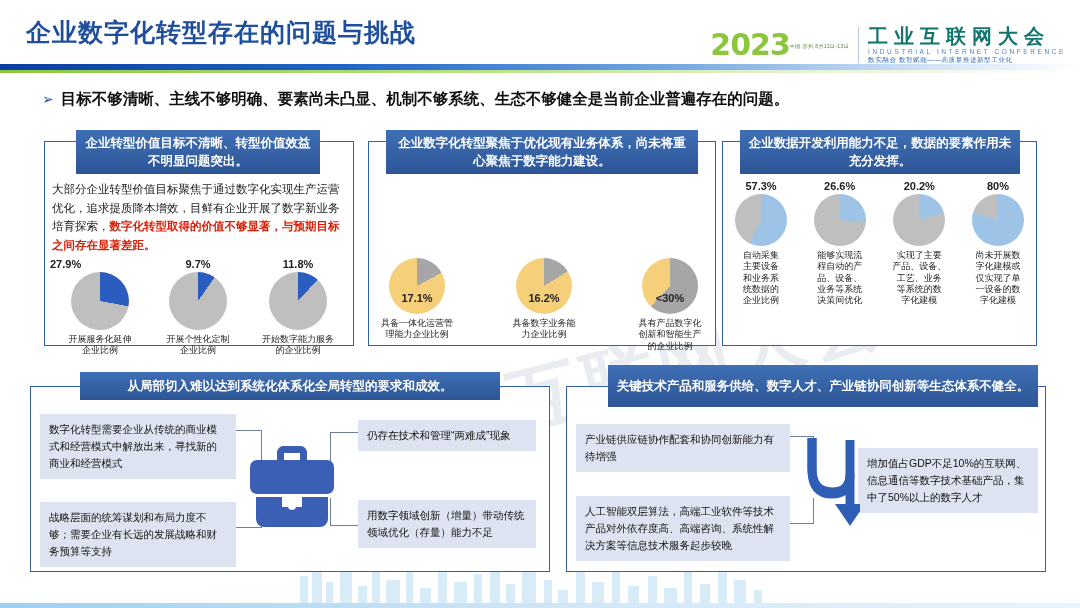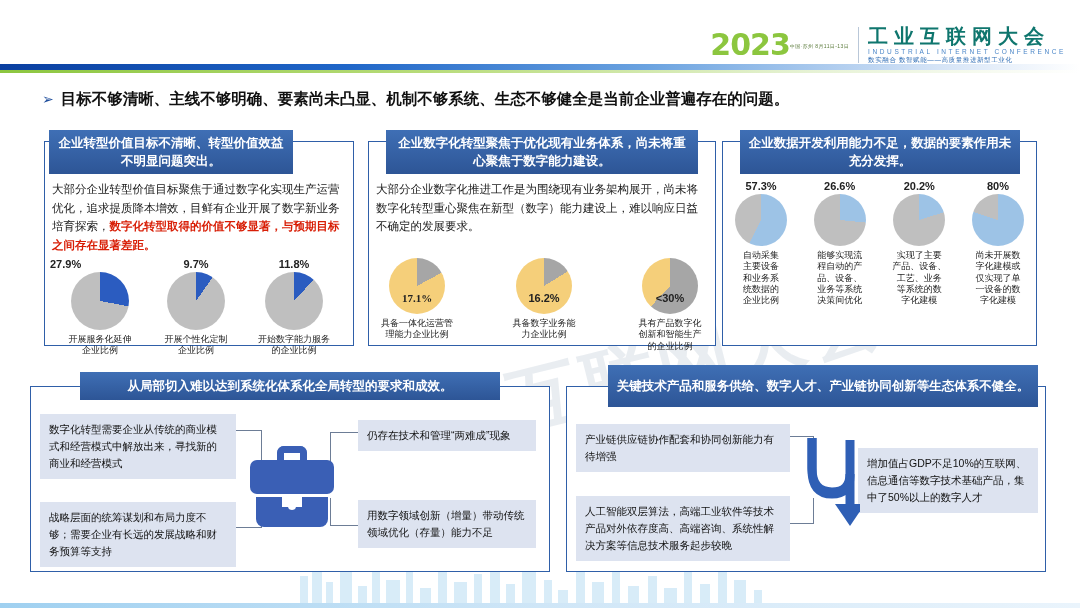--- a/index.html
+++ b/index.html
@@ -163,20 +163,21 @@
       <rect x="664" y="52" width="13" height="20"></rect>
         <rect x="684" y="36" width="8" height="36"></rect>
       <rect x="700" y="48" width="10" height="24"></rect>
         <rect x="718" y="30" width="9" height="42"></rect>
       <rect x="734" y="44" width="12" height="28"></rect>
         <rect x="754" y="54" width="8" height="18"></rect>
     </g>
   </svg>
 
   <div class="hdr-band">
+    <div class="hdr-title">企业数字化转型存在的问题与挑战</div>
     <div class="hdr-rule"></div>
     <div class="hdr-rule2"></div>
   </div>
 
   <div class="logo">
     <div class="logo-left">
       <div class="logo-year">2023</div>
       <div class="logo-date">中国·苏州  8月11日-13日</div>
     </div>
     <div class="logo-div"></div>
@@ -188,49 +189,48 @@
   </div>
 
   <div class="bullet z2">
     <span class="arrow">➢</span><span>目标不够清晰、主线不够明确、要素尚未凸显、机制不够系统、生态不够健全是当前企业普遍存在的问题。</span>
   </div>
 
   <div class="watermark">2023工业互联网大会</div>
 
   <div class="panel z2" style="left:44px; top:141px; width:310px; height:205px;">
   </div>
-  <div class="panel-hdr z2" style="left:49px; top:130px; width:244px; height:44px;">企业转型价值目标不清晰、转型价值效益不明显问题突出。</div>
+  <div class="panel-hdr z2" style="left:76px; top:130px; width:244px; height:44px;">企业转型价值目标不清晰、转型价值效益不明显问题突出。</div>
   <div class="panel-body z2" style="left:52px; top:180px; width:296px;">
     <span>大部分企业转型价值目标聚焦于通过数字化实现生产运营优化，追求提质降本增效，目鲜有企业开展了数字新业务培育探索，</span><span class="red">数字化转型取得的价值不够显著，与预期目标之间存在显著差距。</span>
   </div>
 
-  <div class="pie-row z2" style="left:52px; top:258px; width:296px; justify-content:flex-start;">
+  <div class="pie-row z2" style="left:52px; top:258px; width:296px; justify-content:space-between;">
     <div class="pie-cell" style="width:96px;">
       <div class="pie-val" style="align-self:flex-start;margin-left:-2px;">27.9%</div>
       <div class="pie" style="width:58px;height:58px;background:conic-gradient(#2b5cc0 0% 27.9%, #bfbfbf 27.9% 100%);"></div>
       <div class="pie-lbl">开展服务化延伸<br>企业比例</div>
     </div>
     <div class="pie-cell" style="width:96px;">
       <div class="pie-val">9.7%</div>
       <div class="pie" style="width:58px;height:58px;background:conic-gradient(#2b5cc0 0% 9.7%, #bfbfbf 9.7% 100%);"></div>
       <div class="pie-lbl">开展个性化定制<br>企业比例</div>
     </div>
     <div class="pie-cell" style="width:100px;">
       <div class="pie-val">11.8%</div>
       <div class="pie" style="width:58px;height:58px;background:conic-gradient(#2b5cc0 0% 11.8%, #bfbfbf 11.8% 100%);"></div>
       <div class="pie-lbl">开始数字能力服务<br>的企业比例</div>
     </div>
   </div>
 
   <div class="panel z2" style="left:368px; top:141px; width:348px; height:205px;"></div>
   <div class="panel-hdr z2" style="left:386px; top:130px; width:312px; height:44px;">企业数字化转型聚焦于优化现有业务体系，尚未将重心聚焦于数字能力建设。</div>
-  <div class="panel-body z2" style="left:376px; top:180px; width:332px;">大部分企业数字化推进工作是为围绕现有业务架构展开，尚未将数字化转型重心聚焦在新型（数字）能力建设上，难以响应日益不确定的发展要求。</div>
 
   <div class="pie-row z2" style="left:374px; top:258px; width:338px; justify-content:space-between;">
-    <div class="pie-cell" style="width:86px;position:relative;font-family:Liberation Serif, serif;">
+    <div class="pie-cell" style="width:86px;position:relative;">
       <div class="pie" style="width:56px;height:56px;background:conic-gradient(#a6a6a6 0% 17.1%, #f5cf7a 17.1% 100%);"></div>
       <div class="pie-val inside" style="top:34px;">17.1%</div>
       <div class="pie-lbl">具备一体化运营管<br>理能力企业比例</div>
     </div>
     <div class="pie-cell" style="width:82px;position:relative;">
       <div class="pie" style="width:56px;height:56px;background:conic-gradient(#a6a6a6 0% 16.2%, #f5cf7a 16.2% 100%);"></div>
       <div class="pie-val inside" style="top:34px;">16.2%</div>
       <div class="pie-lbl">具备数字业务能<br>力企业比例</div>
     </div>
     <div class="pie-cell" style="width:84px;position:relative;">

